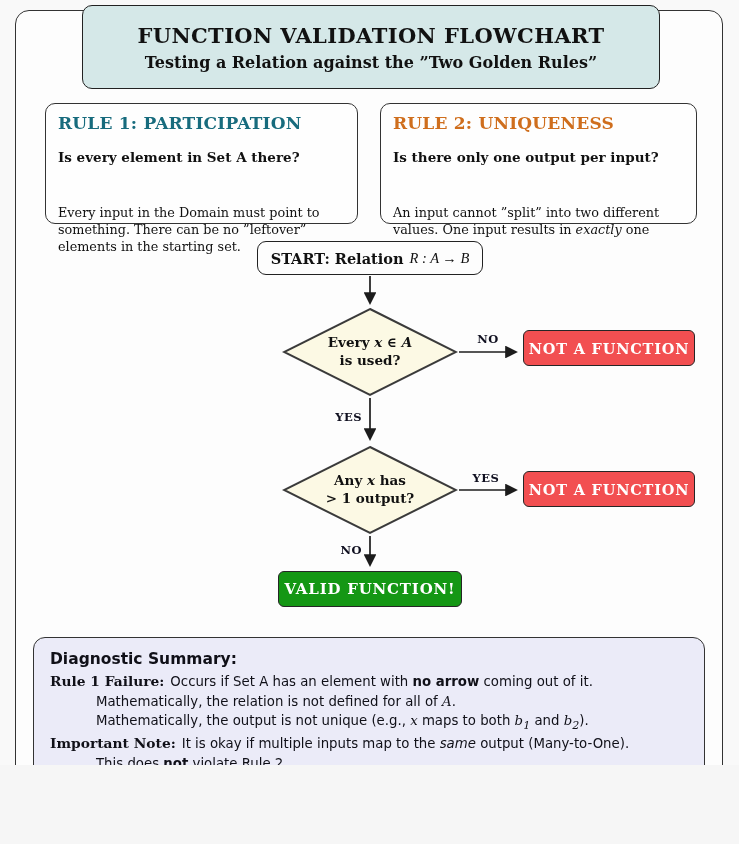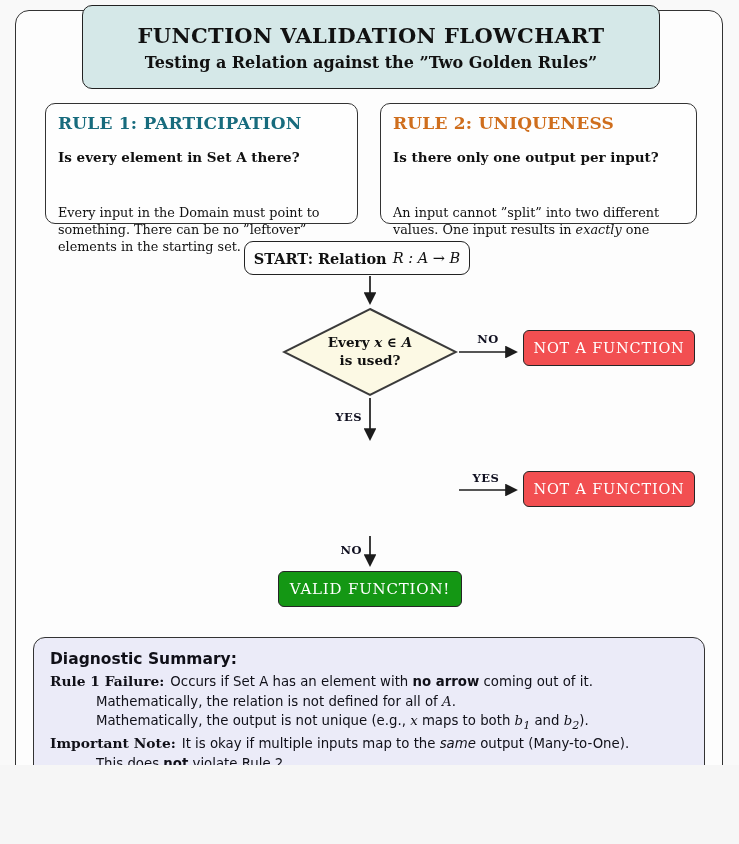--- a/index.html
+++ b/index.html
@@ -27,46 +27,46 @@
   }
   #rule1{left:45px;width:313px;}
   #rule2{left:380px;width:317px;}
   .rule-heading{font-size:17px;font-weight:bold;margin-bottom:16px;letter-spacing:0.2px;}
   #rule1 .rule-heading{color:var(--teal,#176b7d);}
   #rule2 .rule-heading{color:var(--orange,#cf6e1d);}
   .rule-question{font-size:13.5px;font-weight:bold;margin-bottom:1px;}
   .rule-body{font-size:12.8px;line-height:1.32;margin-top:40px;}
   .connectors{position:absolute;left:0;top:0;pointer-events:none;}
   .start-node{
-    position:absolute;left:244px;top:241px;width:226px;height:34px;
+    position:absolute;left:257px;top:241px;width:226px;height:34px;
     background:#fdfdfd;border:1.7px solid #222;border-radius:9px;box-sizing:border-box;
     display:flex;align-items:center;justify-content:center;
     font-size:14.5px;font-weight:bold;
   }
-  .start-node .math{font-style:italic;font-weight:normal;margin-left:6px;}
+  .start-node .math{font-style:italic;font-weight:normal;margin-left:6px;font-family:Liberation Serif, serif;}
   .diamond{position:absolute;width:176px;height:90px;}
   #d1{left:282px;top:307px;}
   #d2{left:282px;top:445px;}
   .diamond svg{position:absolute;left:0;top:0;}
   .dtext{
     position:absolute;inset:0;display:flex;flex-direction:column;
     align-items:center;justify-content:center;
     font-size:13.5px;font-weight:bold;line-height:1.3;
   }
   .dtext em{font-style:italic;}
   .edge-label{
     position:absolute;font-size:11.5px;font-weight:bold;letter-spacing:0.5px;color:#101020;
   }
   #lbl-no1{left:468px;top:332px;width:40px;text-align:center;}
   #lbl-yes1{left:316px;top:410px;width:46px;text-align:right;}
   #lbl-yes2{left:464px;top:471px;width:44px;text-align:center;}
   #lbl-no2{left:318px;top:543px;width:44px;text-align:right;}
   .result{
     position:absolute;display:flex;align-items:center;justify-content:center;
-    color:#fff;font-weight:normal;letter-spacing:0.8px;border-radius:6px;
+    color:#fff;font-weight:bold;letter-spacing:0.8px;border-radius:6px;
     box-sizing:border-box;border:1.9px solid #262626;
   }
   .result.red{background:var(--red,#f24f51);font-size:14.5px;}
   #red1{left:523px;top:330px;width:172px;height:36px;}
   #red2{left:523px;top:471px;width:172px;height:36px;}
   .result.green{background:var(--green,#149714);font-size:15px;}
   #green{left:278px;top:571px;width:184px;height:36px;}
   .summary{
     position:absolute;left:33px;top:637px;width:672px;height:161px;
     background:var(--lavender,#ebebf8);border:1.5px solid #333;border-radius:12px;
@@ -130,20 +130,29 @@
       <div><span>Every </span><em>x</em><span> ∈ </span><em>A</em></div>
       <div>is used?</div>
     </div>
   </div>
 
   <span class="edge-label" id="lbl-no1">NO</span>
   <div class="result red" id="red1">NOT A FUNCTION</div>
 
   <span class="edge-label" id="lbl-yes1">YES</span>
 
+  <div class="diamond" id="d2">
+    <svg width="176" height="90">
+      <polygon points="88,2 174,45 88,88 2,45" fill="#fcf9e4" stroke="#3a3a3a" stroke-width="2"></polygon>
+    </svg>
+    <div class="dtext">
+      <div><span>Any </span><em>x</em><span> has</span></div>
+      <div>&gt; 1 output?</div>
+    </div>
+  </div>
 
   <span class="edge-label" id="lbl-yes2">YES</span>
   <div class="result red" id="red2">NOT A FUNCTION</div>
 
   <span class="edge-label" id="lbl-no2">NO</span>
   <div class="result green" id="green">VALID FUNCTION!</div>
 
   <div class="summary">
     <div class="sum-heading">Diagnostic Summary:</div>
     <div class="sum-line"><span class="lead">Rule 1 Failure:</span><span>Occurs if Set A has an element with </span><b>no arrow</b><span> coming out of it.</span></div>

